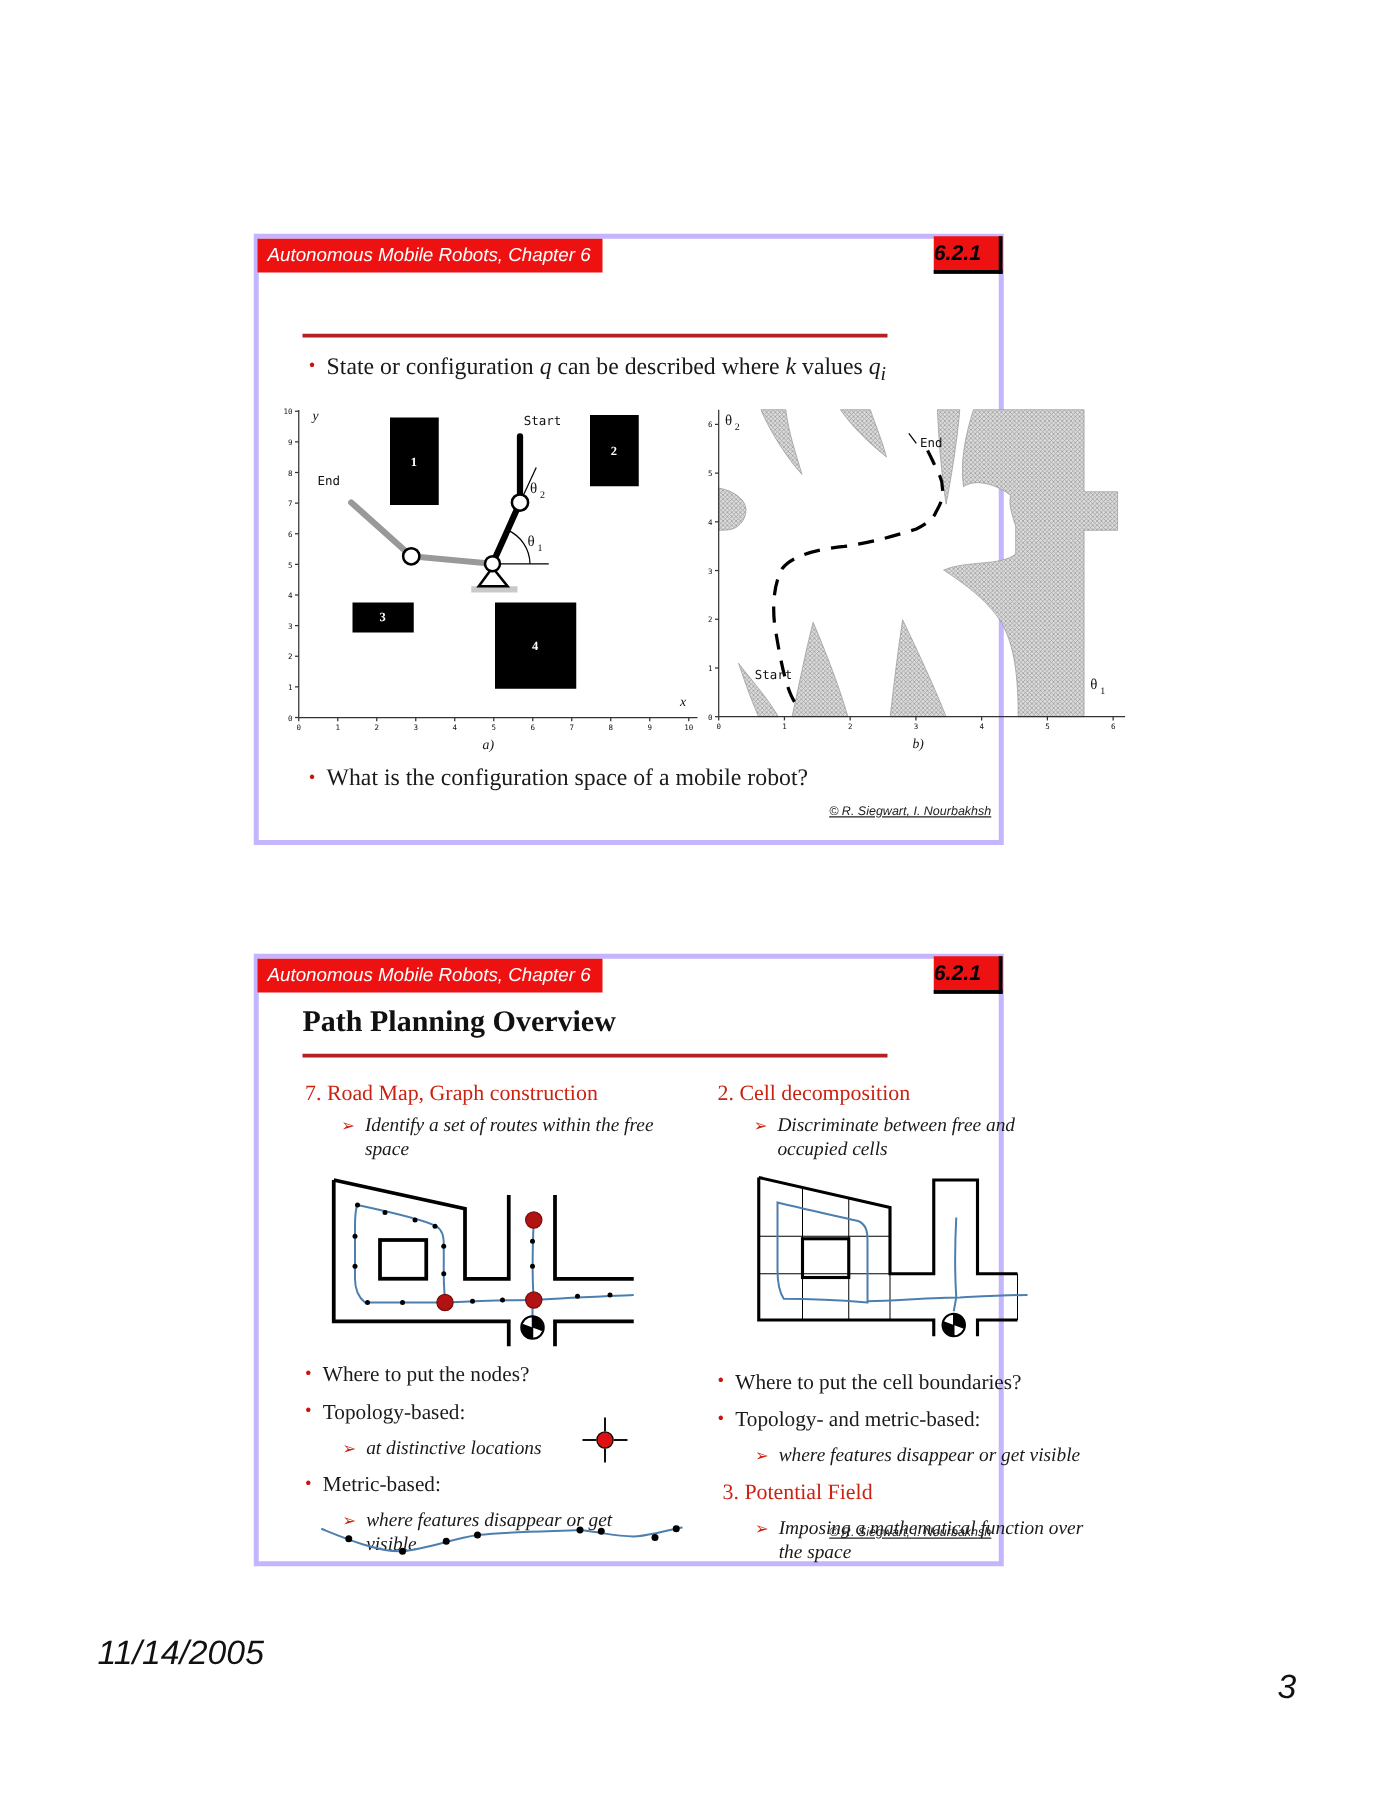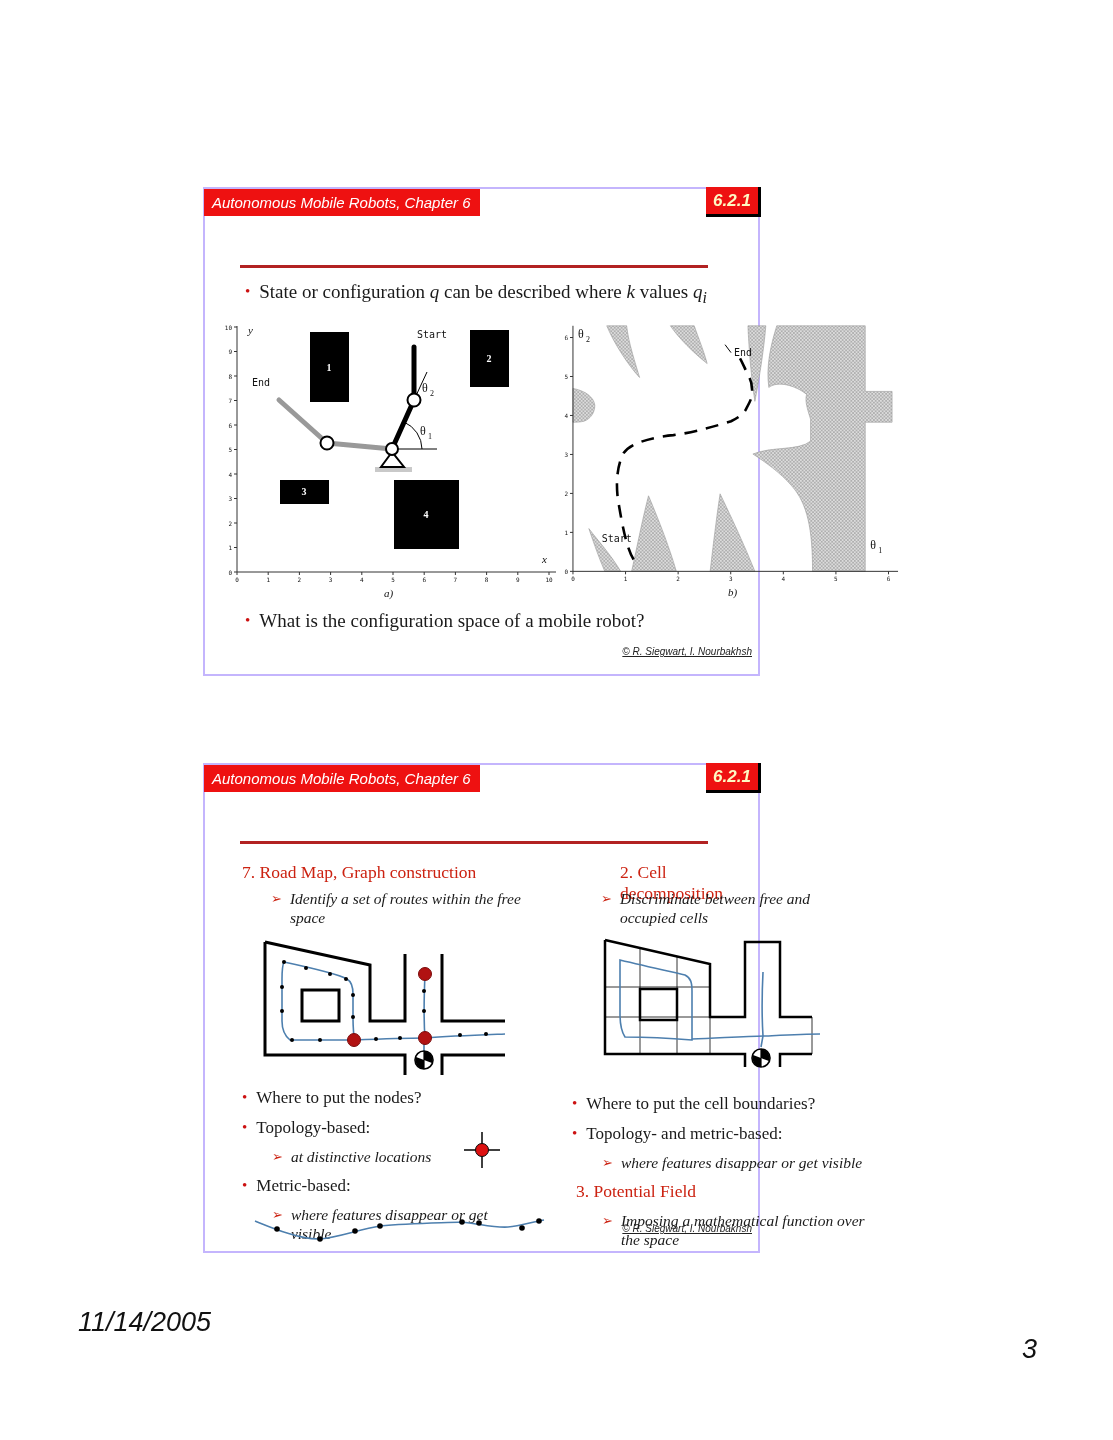--- a/index.html
+++ b/index.html
@@ -1,24 +1,24 @@
 <!DOCTYPE html>
 <html><head>
 <meta charset="utf-8">
 <style>
   html,body{margin:0;padding:0;background:#fff;}
   body{width:1113px;height:1440px;position:relative;font-family:"Liberation Serif",serif;}
-  .slide{position:absolute;left:203px;width:557px;height:489px;border:2px solid #c4b5fd;background:#fff;box-sizing:border-box;}
+  .slide{position:absolute;left:203px;width:600px;height:489px;border:4px solid #c4b5fd;background:#fff;box-sizing:border-box;}
   #slide1{top:187px;}
   #slide2{top:763px;height:490px;}
   .hdrbar{position:absolute;left:-1px;top:0px;height:27px;background:#ee1111;color:#fff;
     font:italic 15px "Liberation Sans",sans-serif;line-height:27px;padding:0 10px 0 8px;white-space:nowrap;}
   .secbox{position:absolute;right:-3px;top:-2px;width:52px;height:27px;background:#ee1111;
-    border-right:3px solid #000;border-bottom:3px solid #000;color:#fef9c3;
-    font:italic bold 17px "Liberation Sans",sans-serif;text-align:center;line-height:27px;}
+    border-right:3px solid #000;border-bottom:3px solid #000;color:#000000;
+    font:italic bold 17px "Liberation Sans",sans-serif;text-align:left;line-height:27px;}
   .stitle{position:absolute;left:35px;top:38px;font-weight:bold;font-size:24px;color:#111;}
   .underline{position:absolute;left:35px;top:76px;width:468px;height:3px;background:#b22222;}
   .bullet{position:absolute;display:flex;color:#1a1a1a;}
   .bdot{color:#cc1111;margin-right:9px;font-size:15px;line-height:inherit;}
   .b1{font-size:19px;line-height:23px;}
   .redhead{position:absolute;font-size:17.5px;color:#cc2211;}
   .sub{position:absolute;display:flex;font-style:italic;font-size:15.5px;line-height:19px;color:#1a1a1a;}
   .sarr{color:#cc2211;font-style:normal;margin-right:8px;font-size:13px;}
   .blist .bullet{position:static;margin-bottom:9px;}
   .blist .sub{position:static;margin:2px 0 9px 30px;}
@@ -209,24 +209,25 @@
     <span class="bdot">•</span>
     <span>What is the configuration space of a mobile robot?</span>
   </div>
 
   <div class="copyright">© R. Siegwart, I. Nourbakhsh</div>
 </div>
 
 <div class="slide" id="slide2">
   <div class="hdrbar"><span>Autonomous Mobile Robots, Chapter 6</span></div>
   <div class="secbox"><span>6.2.1</span></div>
+  <div class="stitle">Path Planning Overview</div>
   <div class="underline"></div>
 
   <div class="redhead" style="left:37px;top:97px;">7. Road Map, Graph construction</div>
-  <div class="redhead" style="left:367px;top:97px;margin-left:48px;">2. Cell decomposition</div>
+  <div class="redhead" style="left:367px;top:97px;">2. Cell decomposition</div>
 
   <div class="sub" style="left:66px;top:124px;width:278px;">
     <span class="sarr">➢</span>
     <span>Identify a set of routes within the free space</span>
   </div>
   <div class="sub" style="left:396px;top:124px;width:252px;">
     <span class="sarr">➢</span>
     <span>Discriminate between free and occupied cells</span>
   </div>
 

